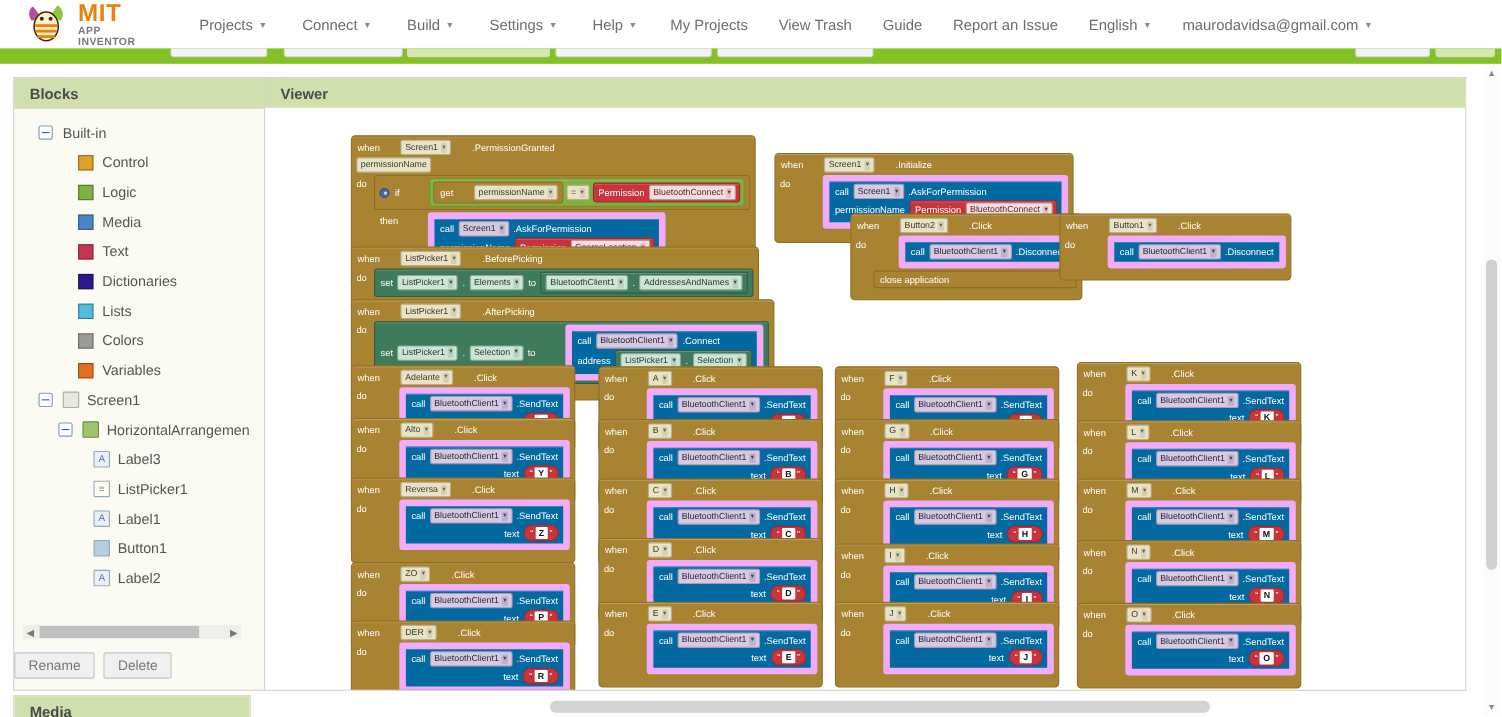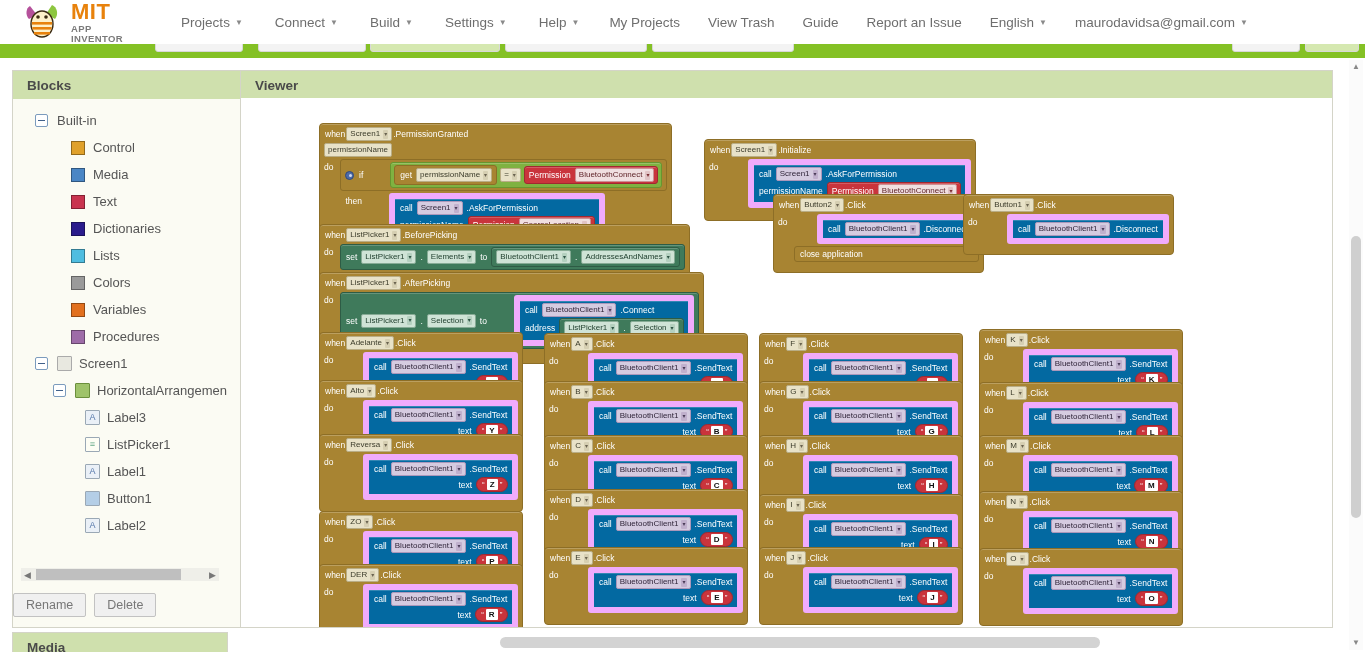--- a/index.html
+++ b/index.html
@@ -188,21 +188,21 @@
   
   .blk { position: absolute; font-size: 8.5px; color: #fff; }
 
   .hat {
     background: #a88432;
     border: 1px solid #8d6e26;
     border-radius: 4px;
     padding: 3px 4px 4px 4px;
     box-shadow: inset 0 1px 0 rgba(255,255,255,.22);
   }
-  .hat-row { display: flex; align-items: center; gap: 0; white-space: nowrap; }
+  .hat-row { display: flex; align-items: center; gap: 18px; white-space: nowrap; }
   .kw { color: #ffffff; font-size: 8.5px; padding: 0 1px; }
   .field {
     background: #e8e2c8; color: #3b3b2a;
     border: 1px solid #b9ad85; border-radius: 2px;
     padding: 0px 3px; font-size: 8px; display: inline-flex; align-items: center; gap: 3px;
     line-height: 12px;
   }
   .dd::after {
     content: "▾"; font-size: 6px; color: #6a6350;
     background: #d6cfb2; padding: 0 1px; border-radius: 1px; line-height: 9px;
@@ -335,20 +335,24 @@
     <div class="tree-row indent1">
       <span class="expander"></span>
       <span>Built-in</span>
     </div>
 
     <div class="tree-row leaf1">
       <span class="cat-swatch" style="background:#e0a12b"></span>
       <span>Control</span>
     </div>
     <div class="tree-row leaf1">
+      <span class="cat-swatch" style="background:#7fb241"></span>
+      <span>Logic</span>
+    </div>
+    <div class="tree-row leaf1">
       <span class="cat-swatch" style="background:#4a86c5"></span>
       <span>Media</span>
     </div>
     <div class="tree-row leaf1">
       <span class="cat-swatch" style="background:#c9344f"></span>
       <span>Text</span>
     </div>
     <div class="tree-row leaf1">
       <span class="cat-swatch" style="background:#2a1b8c"></span>
       <span>Dictionaries</span>
@@ -357,24 +361,20 @@
       <span class="cat-swatch" style="background:#4fbde0"></span>
       <span>Lists</span>
     </div>
     <div class="tree-row leaf1">
       <span class="cat-swatch" style="background:#9a9a9a"></span>
       <span>Colors</span>
     </div>
     <div class="tree-row leaf1">
       <span class="cat-swatch" style="background:#e2701e"></span>
       <span>Variables</span>
-    </div>
-    <div class="tree-row leaf1">
-      <span class="cat-swatch" style="background:#9e6ca8"></span>
-      <span>Procedures</span>
     </div>
 
     <div class="tree-row indent1">
       <span class="expander"></span>
       <span class="comp-icon screen"></span>
       <span>Screen1</span>
     </div>
     <div class="tree-row indent2">
       <span class="expander"></span>
       <span class="comp-icon harr"></span>
@@ -441,21 +441,21 @@
     <div style="margin-top:2px;">
       <span class="field">permissionName</span>
     </div>
     <div class="body-row">
       <span class="do-lbl">do</span>
       <div>
         <div class="ifblk">
           <span class="gear"></span>
           <span class="kw">if</span>
           <span class="lgreen" style="display:inline-flex;align-items:center;gap:3px;margin-left:22px;">
-            <span class="ctrlblk" style="display:inline-flex;align-items:center;gap:3px;">
+            <span class="ctrlblk" style="display:inline-flex;align-items:center;gap:18px;">
               <span class="kw">get</span>
               <span class="field dd">
                   <span>permissionName</span>
                 </span>
             </span>
             <span class="field dd">
                 <span>=</span>
               </span>
             <span class="red" style="display:inline-flex;align-items:center;gap:3px;">
               <span class="kw">Permission</span>

